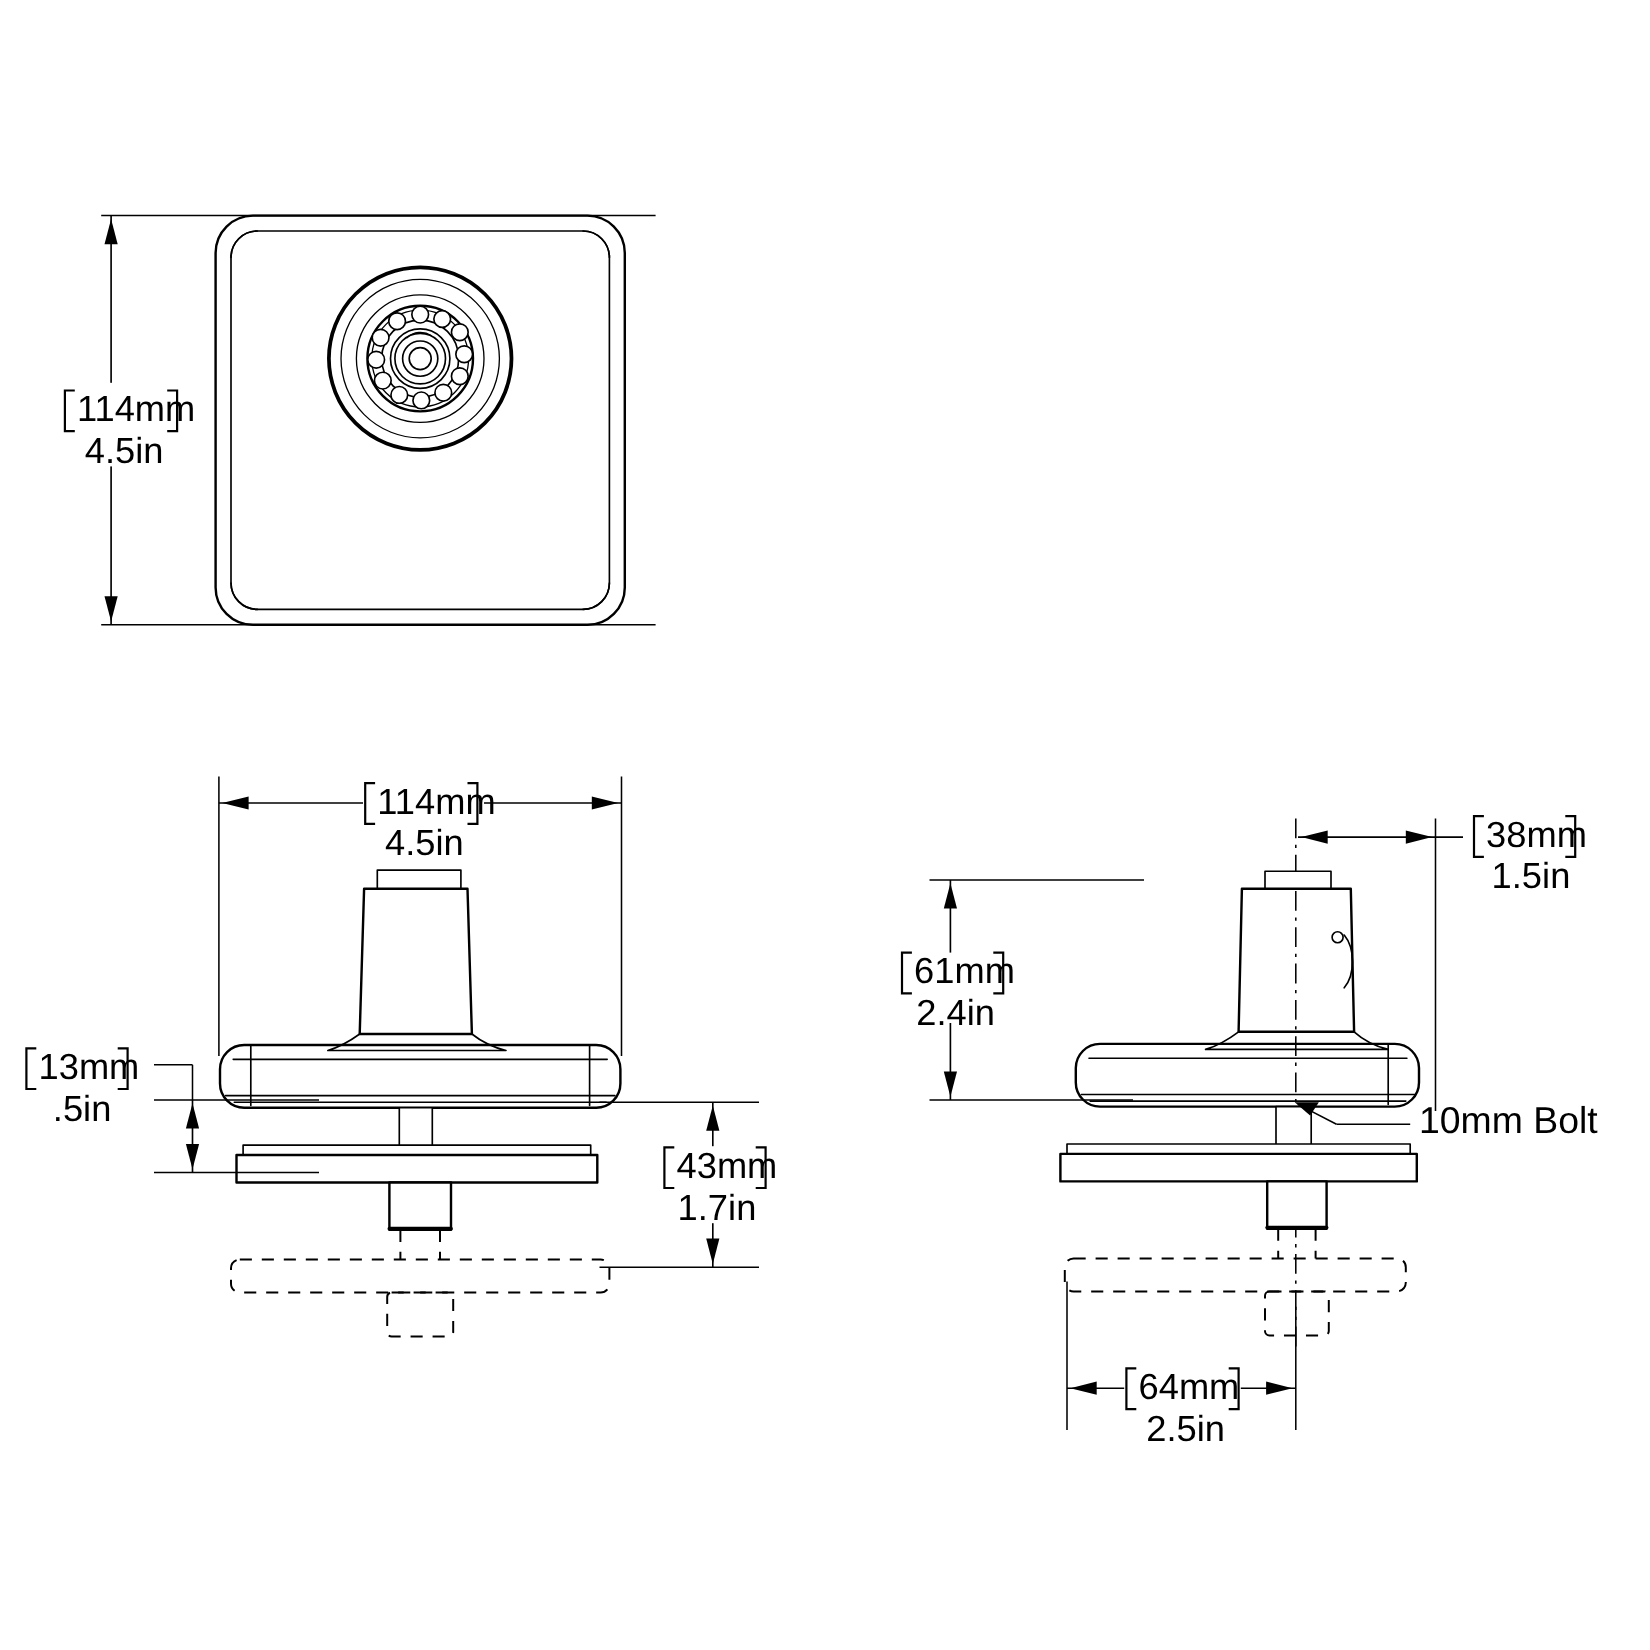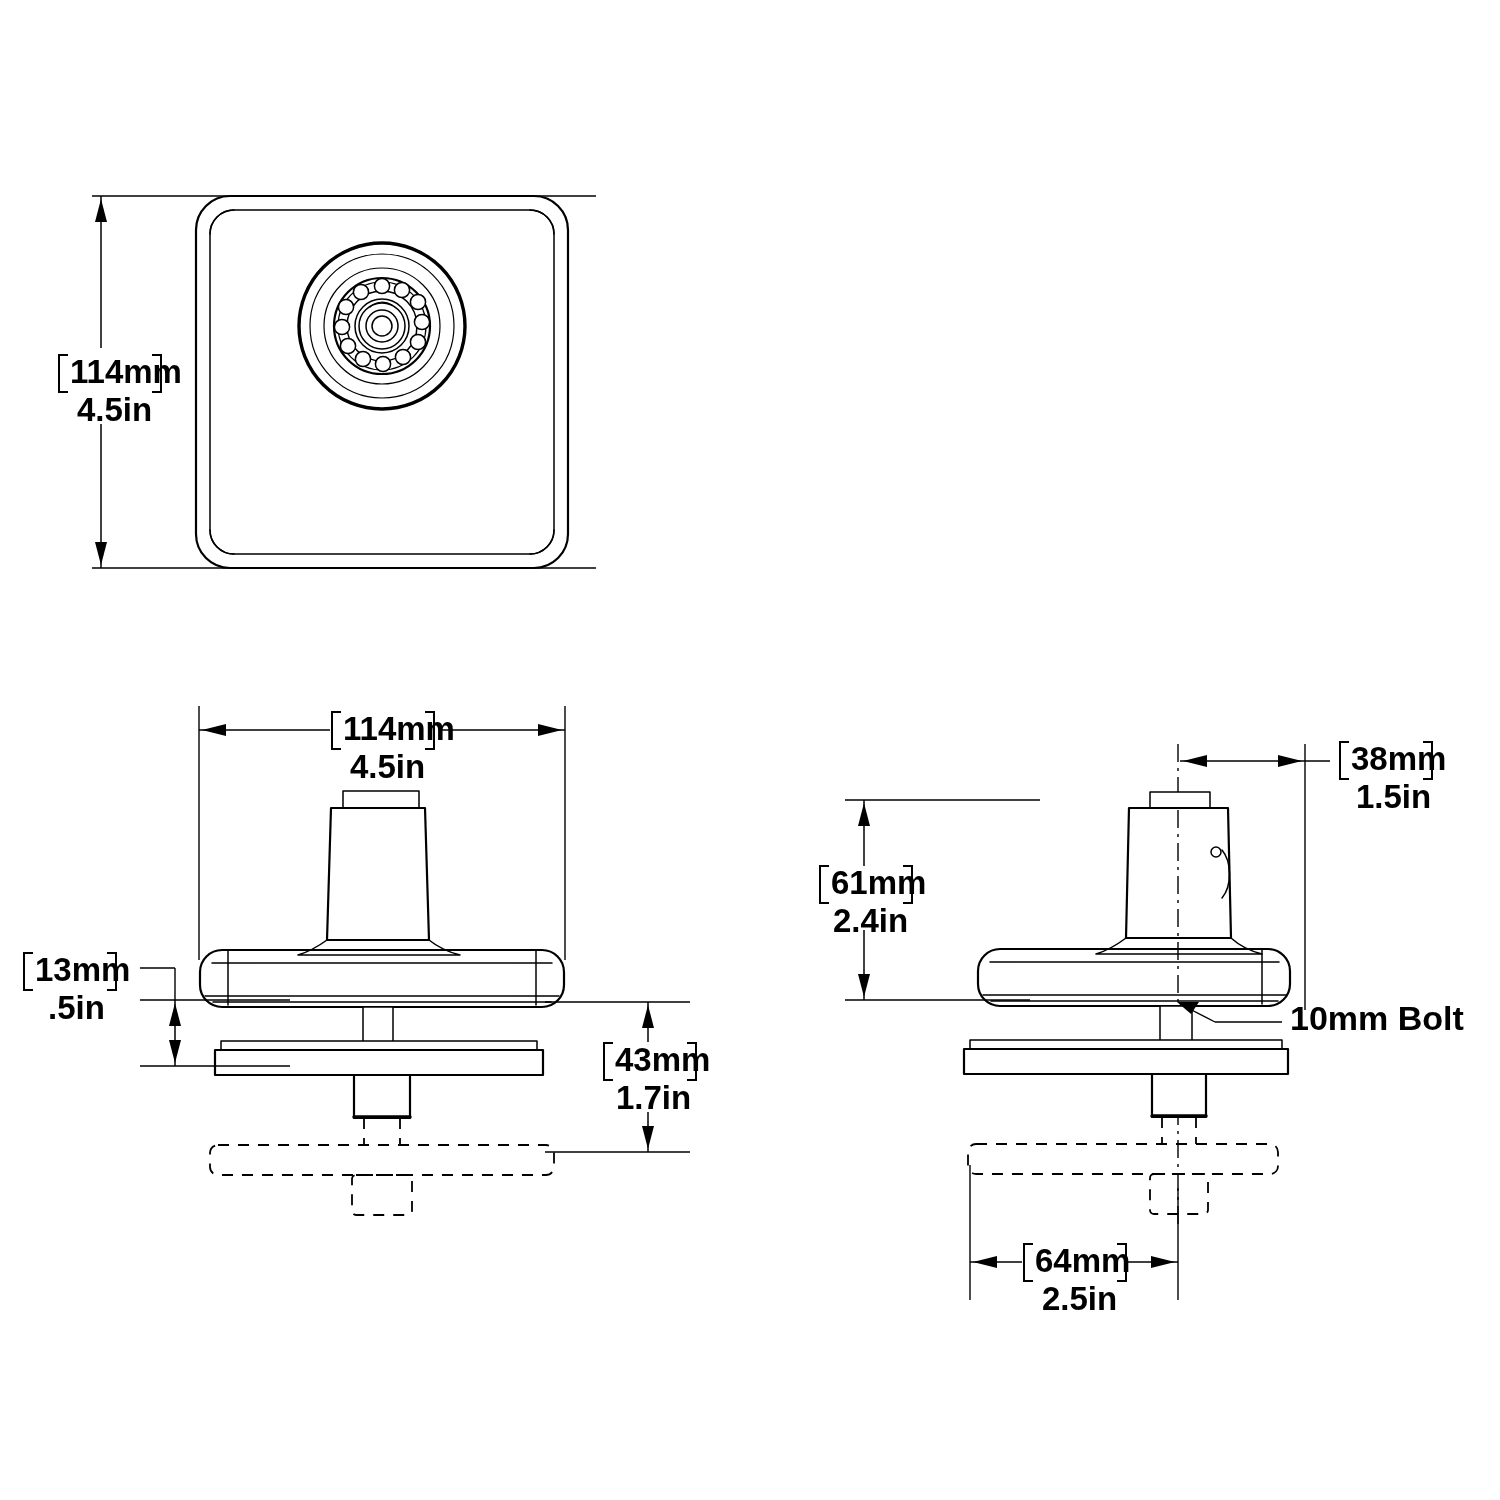--- a/index.html
+++ b/index.html
@@ -15,21 +15,20 @@
     color: #000000;
     overflow: hidden;
     position: relative;
   }
   #drawing-root {
     position: absolute;
     left: 0;
     top: 0;
     width: 1430px;
     height: 1500px;
-    font-weight: bold;
   }
   svg.sheet {
     display: block;
     width: 1500px;
     height: 1500px;
   }
   .ln { fill: none; stroke: #000; stroke-width: 2.2; stroke-linecap: round; stroke-linejoin: round; }
   .ln-thin { fill: none; stroke: #000; stroke-width: 1.5; stroke-linecap: round; stroke-linejoin: round; }
   .ln-hair { fill: none; stroke: #000; stroke-width: 1.2; stroke-linecap: round; stroke-linejoin: round; }
   .ln-heavy { fill: none; stroke: #000; stroke-width: 3.4; stroke-linecap: round; stroke-linejoin: round; }

